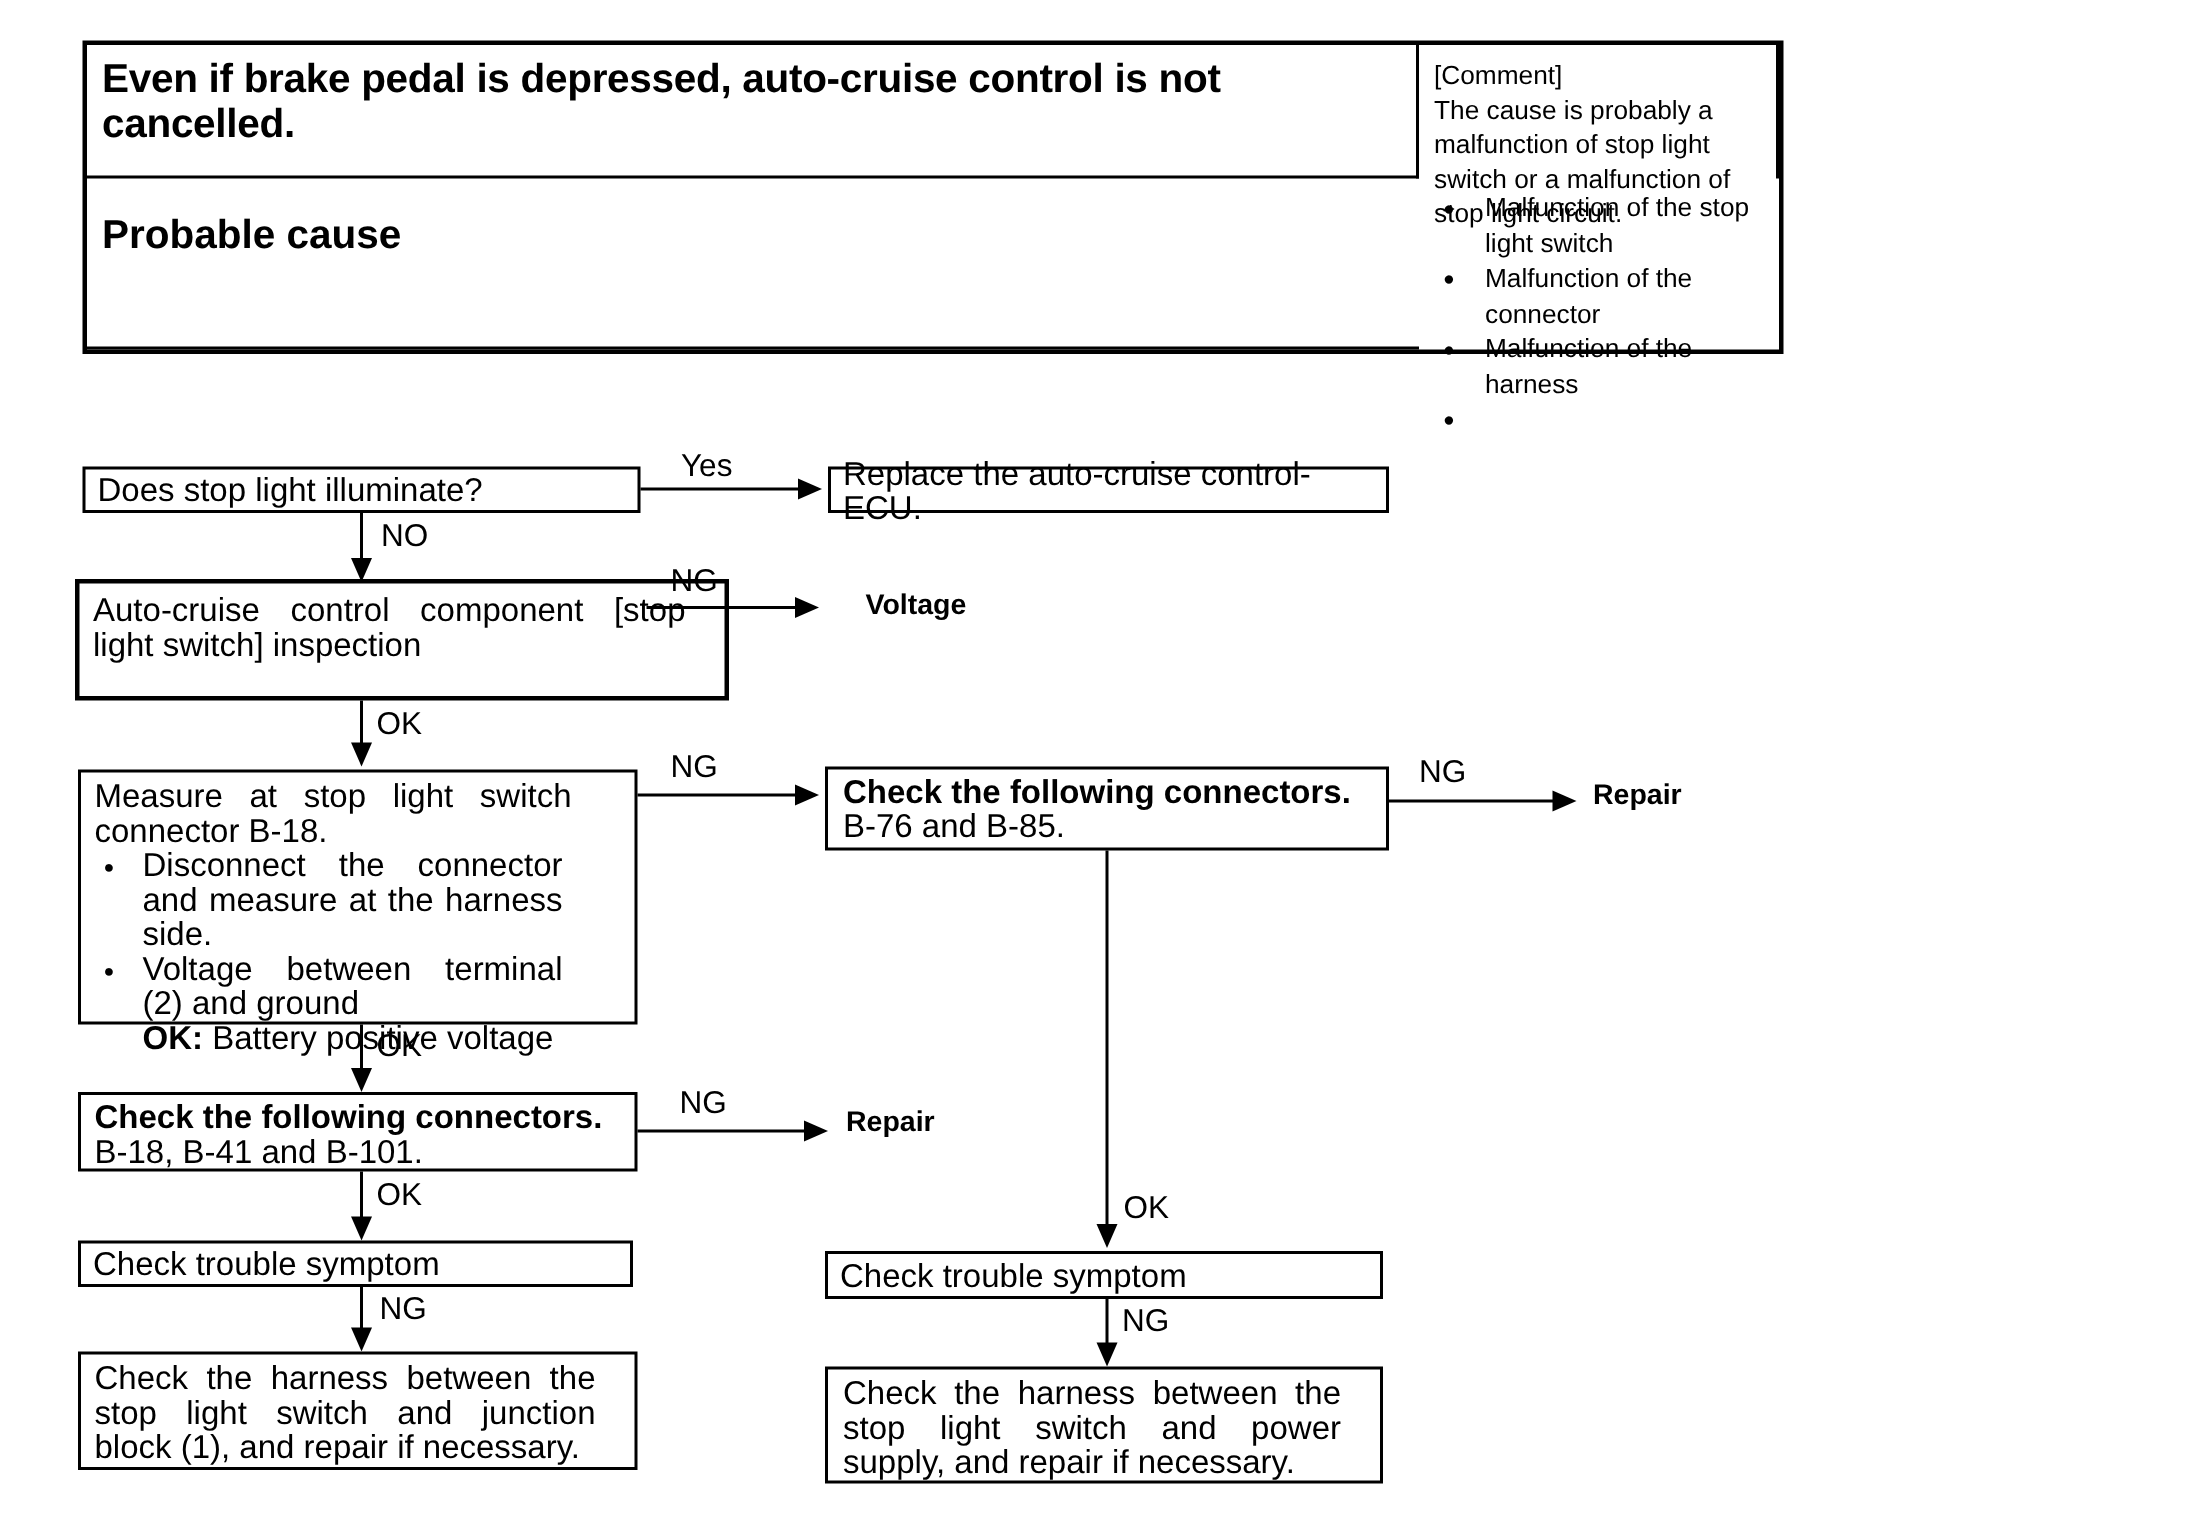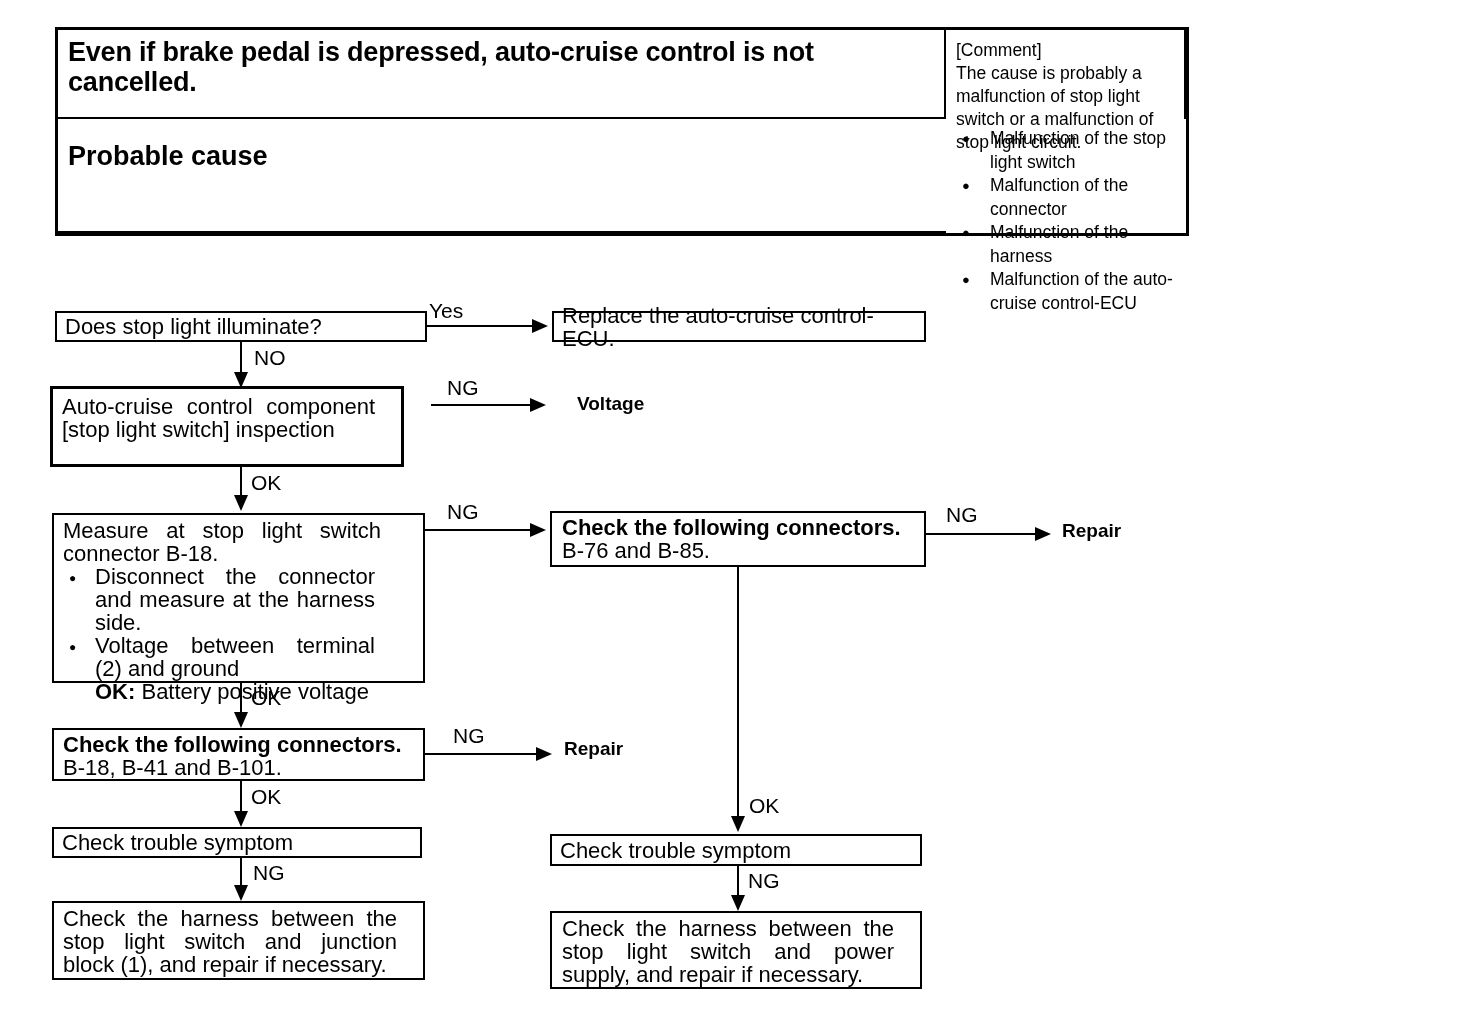--- a/index.html
+++ b/index.html
@@ -74,34 +74,34 @@
     <div class="hcell c-comment">
       <div>[Comment]</div>
       <div>The cause is probably a malfunction of stop light switch or a malfunction of stop light circuit.</div>
     </div>
     <div class="hcell c-pc">Probable cause</div>
     <div class="hcell c-causes">
       <ul class="causes">
         <li><span class="dot"></span><span>Malfunction of the stop light switch</span></li>
         <li><span class="dot"></span><span>Malfunction of the connector</span></li>
         <li><span class="dot"></span><span>Malfunction of the harness</span></li>
-        <li><span class="dot"></span><span>Malfunction of the auto-cruise control-ECU</span></li>
+        <li><span class="dot"></span></li>
       </ul>
     </div>
   </div>
 
   <div class="fbox vcenter" style="left:55px;top:311px;width:372px;height:31px;">
     <span>Does stop light illuminate?</span>
   </div>
 
   <div class="fbox vcenter" style="left:552px;top:311px;width:374px;height:31px;">
     <span>Replace the auto-cruise control-ECU.</span>
   </div>
 
-  <div class="fbox thick just" style="left:50px;top:386px;width:354px;height:81px;padding:6px 26px 0 9px;">
+  <div class="fbox thick just" style="left:50px;top:386px;width:436px;height:81px;padding:6px 26px 0 9px;">
     <span>Auto-cruise control component [stop light switch] inspection</span>
   </div>
 
   <div class="fbox" style="left:52px;top:513px;width:373px;height:170px;padding:4px 24px 0 9px;">
     <div class="just" style="padding-right:18px;">Measure at stop light switch connector B-18.</div>
     <div class="brow just" style="padding-right:24px;">
       <span class="dot"></span>
       <span>Disconnect the connector and measure at the harness side.</span>
     </div>
     <div class="brow just" style="padding-right:24px;">
@@ -133,21 +133,21 @@
   </div>
 
   <div class="fbox vcenter" style="left:550px;top:834px;width:372px;height:32px;">
     <span>Check trouble symptom</span>
   </div>
 
   <div class="fbox just" style="left:550px;top:911px;width:372px;height:78px;padding:4px 26px 0 10px;">
     <span>Check the harness between the stop light switch and power supply, and repair if necessary.</span>
   </div>
 
-  <div class="lab" style="left:429px;top:299px;">Yes</div>
+  <div class="lab" style="left:454px;top:299px;">Yes</div>
   <div class="lab" style="left:254px;top:346px;">NO</div>
   <div class="lab" style="left:447px;top:376px;">NG</div>
   <div class="lab" style="left:251px;top:471px;">OK</div>
   <div class="lab" style="left:447px;top:500px;">NG</div>
   <div class="lab" style="left:946px;top:503px;">NG</div>
   <div class="lab" style="left:251px;top:686px;">OK</div>
   <div class="lab" style="left:453px;top:724px;">NG</div>
   <div class="lab" style="left:251px;top:785px;">OK</div>
   <div class="lab" style="left:749px;top:794px;">OK</div>
   <div class="lab" style="left:253px;top:861px;">NG</div>

